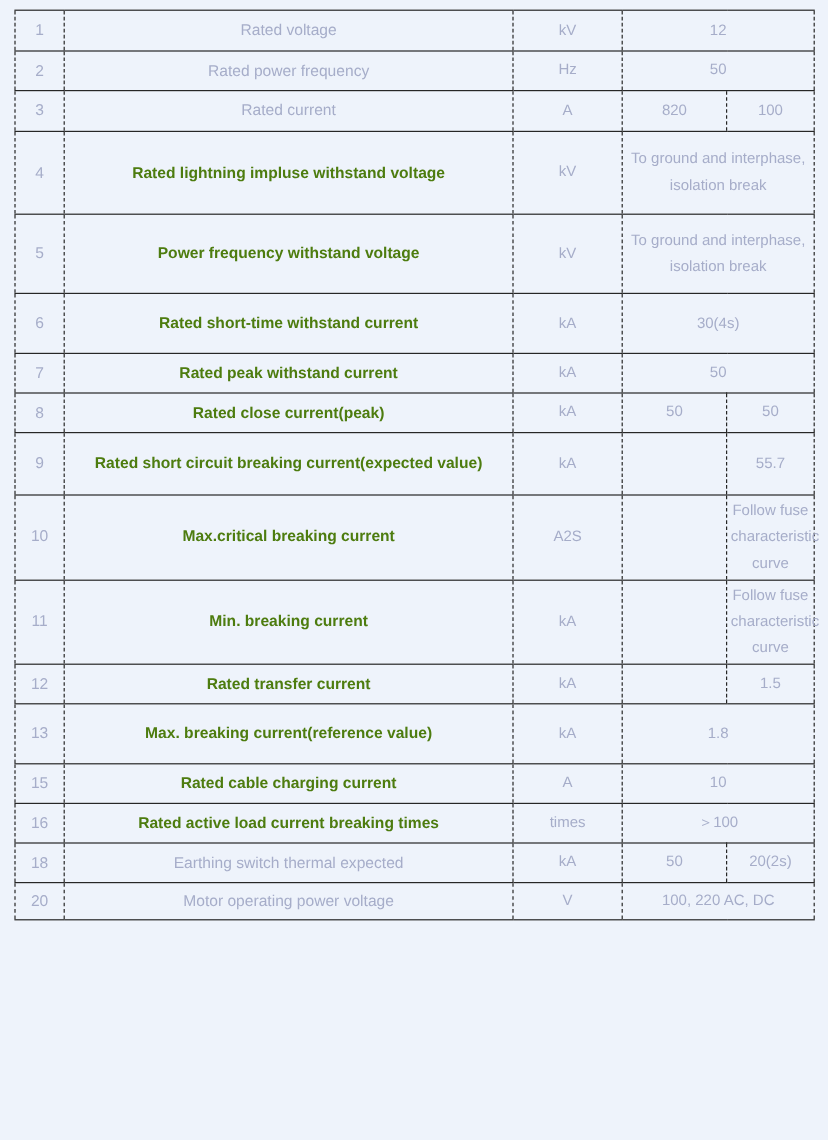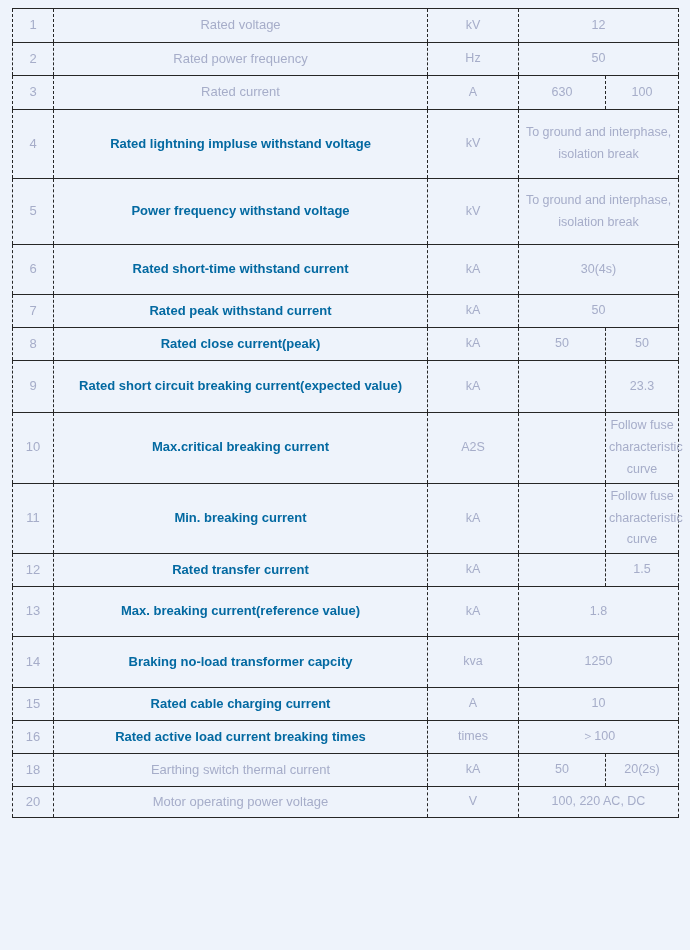--- a/index.html
+++ b/index.html
@@ -27,21 +27,21 @@
     vertical-align: middle;
     color: #a6adc9;
     font-size: 13px;
     font-weight: 400;
     line-height: 1.75;
     padding: 2px 3px;
     overflow: visible;
   }
   .spec th { font-weight: 400; }
   .spec td.unit, .spec td.val { font-size: 12.5px; margin-top: 12px; }
-  .spec td.bold { font-weight: 700; color: #0369a1; }
+  .spec td.bold { font-weight: 700; color: #4d7c0f; }
   col.c-no   { width: 41px; }
   col.c-item { width: 374px; }
   col.c-unit { width: 91px; }
   col.c-v1   { width: 87px; }
   col.c-v2   { width: 73px; }
 </style>
 </head>
 <body>
 
 <table class="spec">
@@ -65,21 +65,21 @@
       <td>2</td>
       <td class="item">Rated power frequency</td>
       <td class="unit">Hz</td>
       <td class="val" colspan="2">50</td>
     </tr>
 
     <tr style="height:34px">
       <td>3</td>
       <td class="item">Rated current</td>
       <td class="unit">A</td>
-      <td class="val">630</td>
+      <td class="val">820</td>
       <td class="val">100</td>
     </tr>
 
     <tr style="height:69px">
       <td>4</td>
       <td class="item bold">Rated lightning impluse withstand voltage</td>
       <td class="unit">kV</td>
       <td class="val" colspan="2">To ground and interphase, isolation break</td>
     </tr>
 
@@ -110,21 +110,21 @@
       <td class="unit">kA</td>
       <td class="val">50</td>
       <td class="val">50</td>
     </tr>
 
     <tr style="height:52px">
       <td>9</td>
       <td class="item bold">Rated short circuit breaking current(expected value)</td>
       <td class="unit">kA</td>
       <td class="val"></td>
-      <td class="val">23.3</td>
+      <td class="val">55.7</td>
     </tr>
 
     <tr style="height:70px">
       <td>10</td>
       <td class="item bold">Max.critical breaking current</td>
       <td class="unit">A2S</td>
       <td class="val"></td>
       <td class="val">Follow fuse characteristic curve</td>
     </tr>
 
@@ -144,45 +144,39 @@
       <td class="val">1.5</td>
     </tr>
 
     <tr style="height:50px">
       <td>13</td>
       <td class="item bold">Max. breaking current(reference value)</td>
       <td class="unit">kA</td>
       <td class="val" colspan="2">1.8</td>
     </tr>
 
-    <tr style="height:51px">
-      <td>14</td>
-      <td class="item bold">Braking no-load transformer capcity</td>
-      <td class="unit">kva</td>
-      <td class="val" colspan="2">1250</td>
-    </tr>
 
     <tr style="height:33px">
       <td>15</td>
       <td class="item bold">Rated cable charging current</td>
       <td class="unit">A</td>
       <td class="val" colspan="2">10</td>
     </tr>
 
     <tr style="height:33px">
       <td>16</td>
       <td class="item bold">Rated active load current breaking times</td>
       <td class="unit">times</td>
       <td class="val" colspan="2">＞100</td>
     </tr>
 
 
     <tr style="height:33px">
       <td>18</td>
-      <td class="item">Earthing switch thermal current</td>
+      <td class="item">Earthing switch thermal expected</td>
       <td class="unit">kA</td>
       <td class="val">50</td>
       <td class="val">20(2s)</td>
     </tr>
 
 
     <tr style="height:31px">
       <td>20</td>
       <td class="item">Motor operating power voltage</td>
       <td class="unit">V</td>

